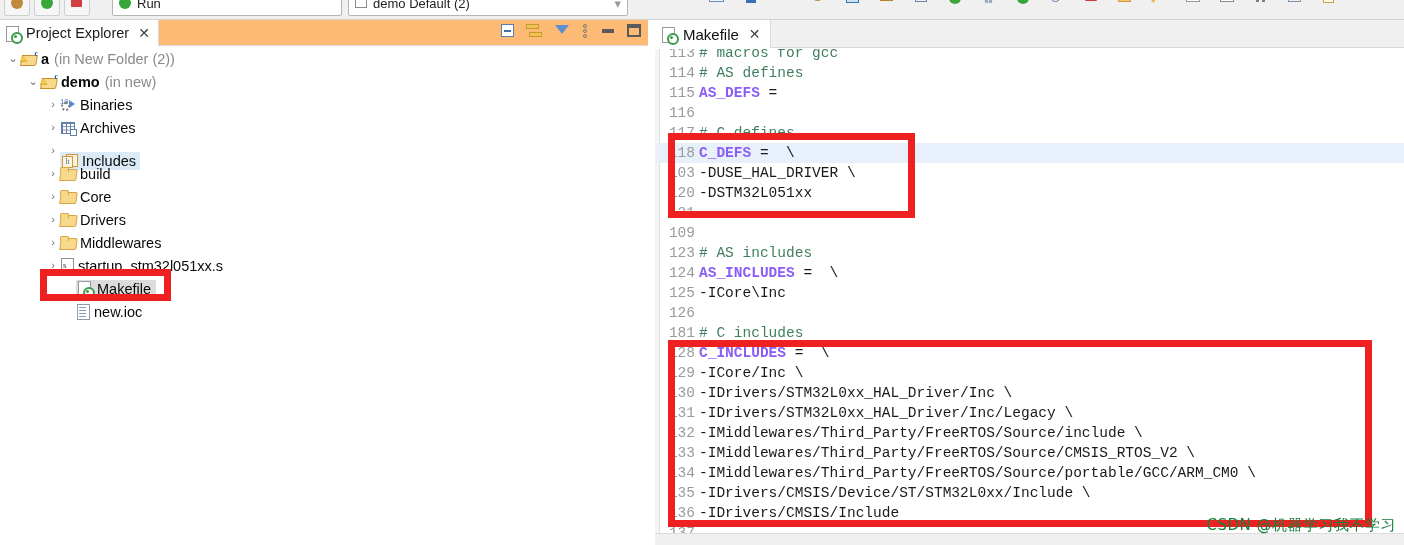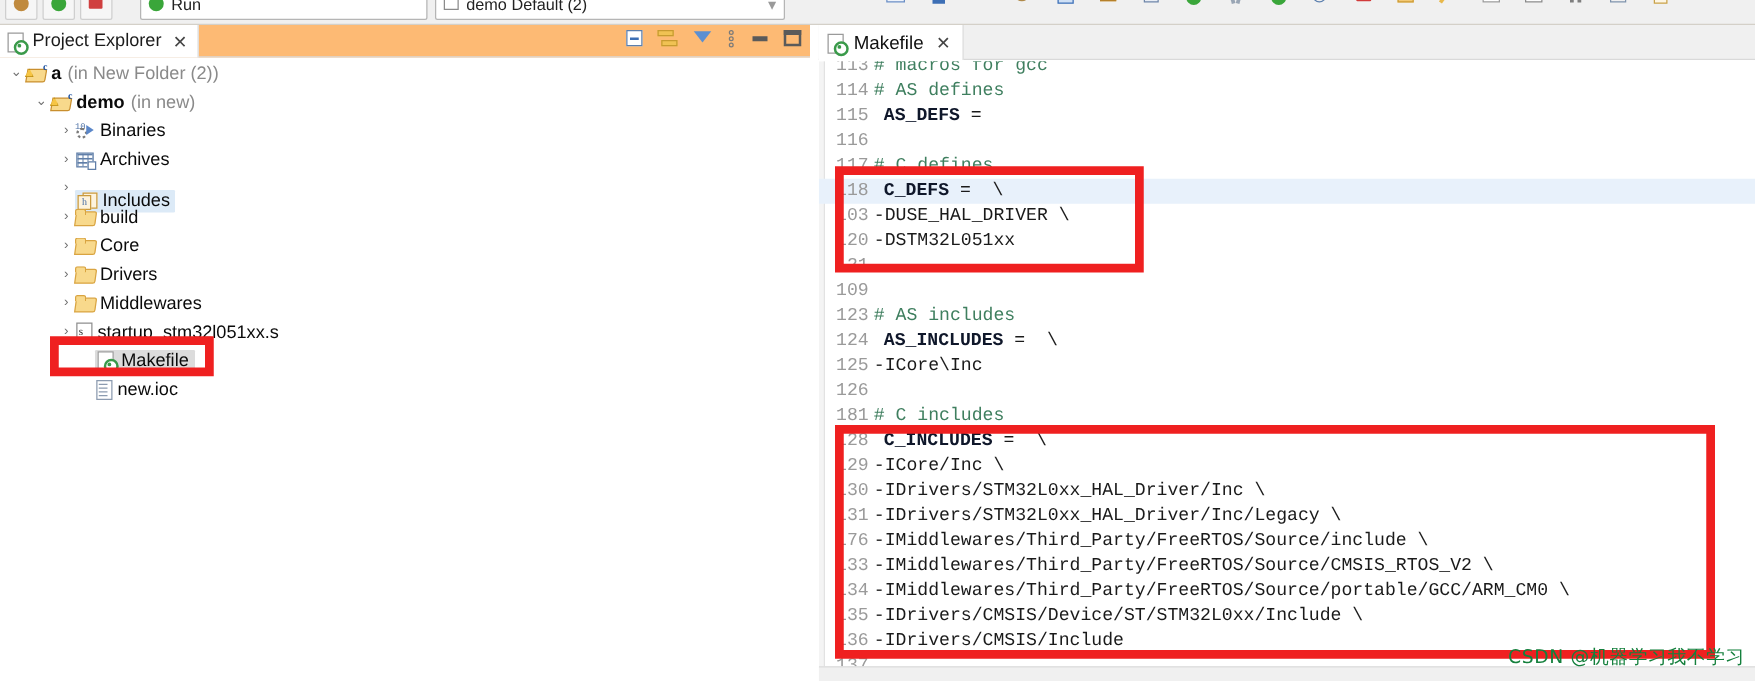--- a/index.html
+++ b/index.html
@@ -171,21 +171,21 @@
     border-right:1px solid #e2e2e2;
   }
   .code-line {
     position:absolute; left:0; height:20px; width:749px;
     font-family:"Liberation Mono", monospace; font-size:14.5px; line-height:20px;
     white-space:pre;
   }
   .code-line.cur { background:#e8f1fb; }
   .ln { position:absolute; left:6px; width:34px; text-align:right; color:#9a9a9a; }
   .ct { position:absolute; left:44px; }
-  .tok-var { color:#0f172a; font-weight:bold;margin-left:8px; }
+  .tok-var { color:#8b5cf6; font-weight:bold; }
   .tok-cmt { color:#3f7f5f; }
   .tok-txt { color:#1a1a1a; }
 
   
   .redbox { position:absolute; border:7px solid #ef2020; z-index:40; }
 
   .watermark {
     position:absolute; right:8px; bottom:10px; z-index:60;
     font-size:15px; color:#15803d; font-family:"DejaVu Sans", sans-serif;
     white-space:nowrap; letter-spacing:0.5px;
@@ -444,21 +444,21 @@
           <div class="code-line" style="top: 174px;"><span class="ln">109</span><span class="ct"><span class="tok-txt"></span></span></div>
           <div class="code-line" style="top: 194px;"><span class="ln">123</span><span class="ct"><span class="tok-cmt"># AS includes</span></span></div>
           <div class="code-line" style="top: 214px;"><span class="ln">124</span><span class="ct"><span class="tok-var">AS_INCLUDES</span><span class="tok-txt"> =  \</span></span></div>
           <div class="code-line" style="top: 234px;"><span class="ln">125</span><span class="ct"><span class="tok-txt">-ICore\Inc</span></span></div>
           <div class="code-line" style="top: 254px;"><span class="ln">126</span><span class="ct"><span class="tok-txt"></span></span></div>
           <div class="code-line" style="top: 274px;"><span class="ln">181</span><span class="ct"><span class="tok-cmt"># C includes</span></span></div>
           <div class="code-line" style="top: 294px;"><span class="ln">128</span><span class="ct"><span class="tok-var">C_INCLUDES</span><span class="tok-txt"> =  \</span></span></div>
           <div class="code-line" style="top: 314px;"><span class="ln">129</span><span class="ct"><span class="tok-txt">-ICore/Inc \</span></span></div>
           <div class="code-line" style="top: 334px;"><span class="ln">130</span><span class="ct"><span class="tok-txt">-IDrivers/STM32L0xx_HAL_Driver/Inc \</span></span></div>
           <div class="code-line" style="top: 354px;"><span class="ln">131</span><span class="ct"><span class="tok-txt">-IDrivers/STM32L0xx_HAL_Driver/Inc/Legacy \</span></span></div>
-          <div class="code-line" style="top: 374px;"><span class="ln">176</span><span class="ct"><span class="tok-txt">-IMiddlewares/Third_Party/FreeRTOS/Source/include \</span></span></div>
+          <div class="code-line" style="top: 374px;"><span class="ln">132</span><span class="ct"><span class="tok-txt">-IMiddlewares/Third_Party/FreeRTOS/Source/include \</span></span></div>
           <div class="code-line" style="top: 394px;"><span class="ln">133</span><span class="ct"><span class="tok-txt">-IMiddlewares/Third_Party/FreeRTOS/Source/CMSIS_RTOS_V2 \</span></span></div>
           <div class="code-line" style="top: 414px;"><span class="ln">134</span><span class="ct"><span class="tok-txt">-IMiddlewares/Third_Party/FreeRTOS/Source/portable/GCC/ARM_CM0 \</span></span></div>
           <div class="code-line" style="top: 434px;"><span class="ln">135</span><span class="ct"><span class="tok-txt">-IDrivers/CMSIS/Device/ST/STM32L0xx/Include \</span></span></div>
           <div class="code-line" style="top: 454px;"><span class="ln">136</span><span class="ct"><span class="tok-txt">-IDrivers/CMSIS/Include</span></span></div>
           <div class="code-line" style="top: 474px;"><span class="ln">137</span><span class="ct"><span class="tok-txt"></span></span></div>
         </div>
       <div class="ed-bottom-strip"></div>
     </div>
   </div>
 

